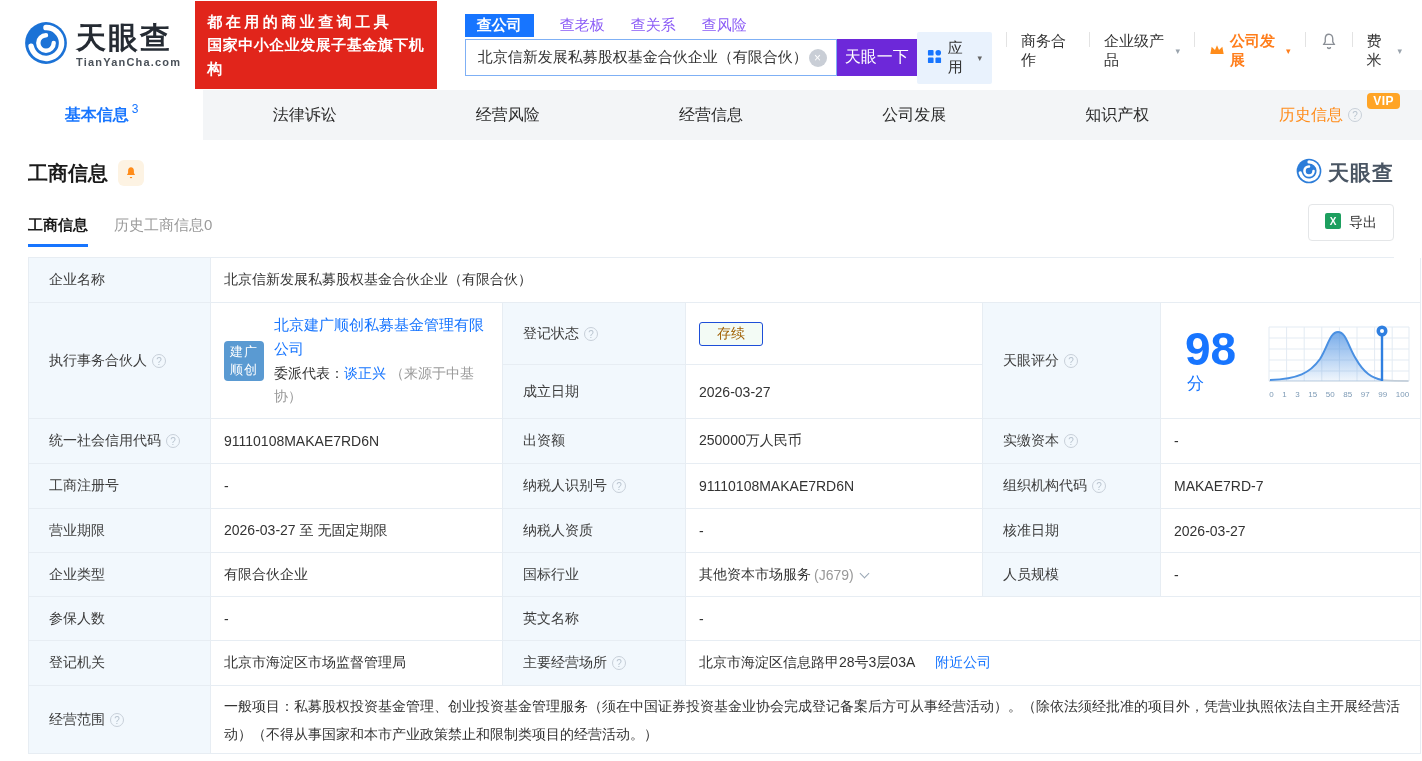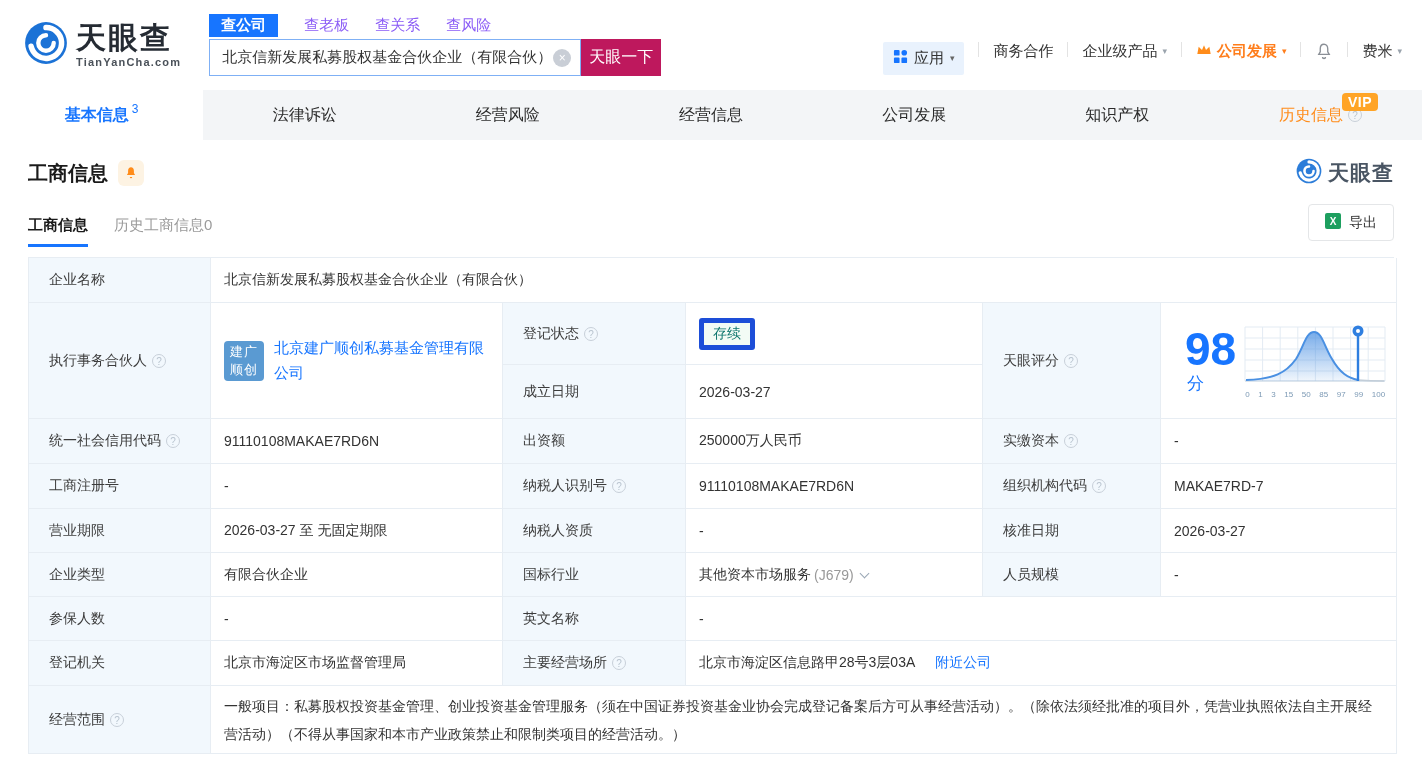--- a/index.html
+++ b/index.html
@@ -15,38 +15,38 @@
   .slogan .l1 { font-size:15px; font-weight:bold; letter-spacing:3.5px; }
   .slogan .l2 { font-size:15px; font-weight:bold; letter-spacing:0.5px; }
   .search-block { margin-left:28px; display:flex; flex-direction:column; }
   .search-tabs { display:flex; align-items:center; gap:26px; margin-bottom:2px; }
   .search-tab { font-size:15px; color:#8b5cf6; padding:2px 0; cursor:pointer; }
   .search-tab.active { background:#1775ff; color:#fff; padding:2px 12px; font-weight:bold; }
   .search-row { display:flex; }
   .search-input-wrap { position:relative; }
   .search-input { width:372px; height:37px; border:1px solid #7fb0f5; outline:none; font-size:15px; padding:0 36px 0 12px; color:#333; font-family:inherit; }
   .clear-btn { position:absolute; right:10px; top:10px; width:18px; height:18px; border-radius:50%; background:#c9ced6; color:#fff; font-size:12px; line-height:18px; text-align:center; cursor:pointer; }
-  .search-btn { width:80px; height:37px; background:#be185d; color:#fff; border:none; font-size:16px; cursor:pointer; font-family:inherit; }
+  .search-btn { width:80px; height:37px; background:#6d28d9; color:#fff; border:none; font-size:16px; cursor:pointer; font-family:inherit; }
   .top-nav { margin-left:auto; display:flex; align-items:flex-start; gap:14px; margin-top:26px; font-size:15px; }
   .nav-sep { width:1px; height:15px; background:#e3e3e3; }
   .apps-chip { display:flex; align-items:center; gap:6px; background:#e9f2fd; padding:7px 10px; border-radius:2px; cursor:pointer; }
   .caret { font-size:9px; color:#666; }
   .caret.gray { color:#9aa3ad; }
   .caret.orange { color:#ff7d1a; }
   .nav-item { cursor:pointer; color:#333; display:flex; align-items:center; gap:5px; }
   .vip-link { color:#ff7d1a; font-weight:bold; }
   .bell-btn { cursor:pointer; display:flex; align-items:center; }
 
   
   .main-tabs { display:flex; height:50px; background:#f3f5f7; }
   .main-tab { flex:1; display:flex; align-items:center; justify-content:center; font-size:16px; color:#2b2b2b; cursor:pointer; position:relative; }
   .main-tab.active { background:#fff; color:#1775ff; font-weight:bold; }
   .main-tab .cnt { font-size:12px; color:#1775ff; vertical-align:super; margin-left:3px; position:relative; top:-6px; font-weight:normal; }
   .main-tab.history { color:#ff8c1a; }
-  .vip-badge { position:absolute; top:3px; right:44px; background:#ffa426; color:#fff; font-size:14px; font-weight:bold; padding:1px 6px; border-radius:4px; letter-spacing:0.5px; }
+  .vip-badge { position:absolute; top:3px; right:22px; background:#ffa426; color:#fff; font-size:12px; font-weight:bold; padding:1px 6px; border-radius:4px; letter-spacing:0.5px; }
   .q-circle { display:inline-block; width:14px; height:14px; border:1px solid #c8d0d9; border-radius:50%; color:#b9c4cf; font-size:10px; line-height:13px; text-align:center; margin-left:5px; flex:0 0 auto; }
 
   
   .section-head { display:flex; align-items:center; justify-content:space-between; padding:0 28px; margin-top:18px; }
   .sec-left { display:flex; align-items:center; gap:10px; }
   .sec-title { font-size:20px; font-weight:bold; color:#1a1a1a; }
   .bell-chip { width:26px; height:26px; background:#fdf3e3; border-radius:6px; display:flex; align-items:center; justify-content:center; cursor:pointer; }
   .watermark { display:flex; align-items:center; gap:6px; opacity:0.92; }
   .watermark .wm-text { font-size:21px; font-weight:bold; color:#3a4756; letter-spacing:1px; }
 
@@ -62,32 +62,32 @@
   .info-table { margin:10px 28px 20px 28px; display:grid;
     grid-template-columns:182px 292px 183px 297px 178px 1fr;
     grid-template-rows:45px 62px 54px 45px 45px 44px 44px 44px 45px 68px;
     border-top:1px solid #e7edf3; border-left:1px solid #e7edf3; font-size:14px; }
   .cell { border-right:1px solid #e7edf3; border-bottom:1px solid #e7edf3; display:flex; align-items:center; padding:0 10px 0 20px; background:#fff; }
   .lb { background:#f2f8fd; color:#3c3c3c; }
   .vl { padding-left:13px; color:#333; }
   .dash { color:#333; }
   .link { color:#1775ff; cursor:pointer; text-decoration:none; }
   .muted { color:#999; }
-  .badge-green { color:#0f766e; background:#f3fbf5; border:5px solid #1d4ed8; border-radius:3px; padding:2px 9px; font-size:14px; }
+  .badge-green { color:#a16207; background:#f3fbf5; border:1px solid #1d4ed8; border-radius:3px; padding:2px 17px; font-size:14px; }
   .partner-cell { padding:10px 14px 10px 13px; line-height:1.65; }
   .partner-inner { display:flex; align-items:center; gap:10px; }
   .avatar { width:40px; height:40px; border-radius:4px; background:#5a9ad2; color:#fff; font-size:13px; line-height:1.35; display:flex; align-items:center; justify-content:center; text-align:center; padding:2px; flex:0 0 40px; letter-spacing:1px; }
   .partner-text { font-size:15px; }
   .rep-line { font-size:14px; }
   .chev { width:7px; height:7px; border-right:1.5px solid #9aa7b5; border-bottom:1.5px solid #9aa7b5; transform:rotate(45deg); display:inline-block; margin-left:7px; margin-bottom:3px; }
   .scope-cell { align-items:center; padding:8px 20px 8px 13px; }
   .scope-text { line-height:2.0; }
 
   
-  .score-cell { gap:8px; padding-left:24px; }
+  .score-cell { gap:32px; padding-left:24px; }
   .score-num { font-size:46px; font-weight:bold; color:#1775ff; line-height:1; }
   .score-unit { font-size:17px; color:#1775ff; margin-left:2px; }
   .score-chart { display:flex; flex-direction:column; width:142px; }
   .axis-labels { display:flex; justify-content:space-between; font-size:8px; color:#7d9ab5; margin-top:1px; padding:0 1px; }
 </style>
 </head>
 <body>
 
 <div class="header">
   <div class="logo">
@@ -97,20 +97,24 @@
         <path d="M20 6 a14 14 0 1 1 -13.5 17" stroke="#fff" stroke-width="5" fill="none" stroke-linecap="round"></path>
         <path d="M20 13 a7 7 0 1 0 7 7" stroke="#fff" stroke-width="4" fill="none" stroke-linecap="round"></path>
       </svg>
     </span>
     <span class="logo-text">
       <div class="brand">天眼查</div>
       <div class="domain">TianYanCha.com</div>
     </span>
   </div>
 
+  <div class="slogan">
+    <div class="l1">都在用的商业查询工具</div>
+    <div class="l2">国家中小企业发展子基金旗下机构</div>
+  </div>
 
   <div class="search-block">
     <div class="search-tabs">
       <span class="search-tab active">查公司</span>
       <span class="search-tab">查老板</span>
       <span class="search-tab">查关系</span>
       <span class="search-tab">查风险</span>
     </div>
     <div class="search-row">
       <span class="search-input-wrap">
@@ -238,20 +242,24 @@
 
   <div class="cell lb" style="grid-column:1;grid-row:2/4">
     <span>执行事务合伙人</span>
     <span class="q-circle">?</span>
   </div>
   <div class="cell vl partner-cell" style="grid-column:2;grid-row:2/4">
     <div class="partner-inner">
       <span class="avatar">建广顺创</span>
       <span class="partner-text">
         <a class="link">北京建广顺创私募基金管理有限公司</a>
+        <div class="rep-line">
+          <span>委派代表：</span><a class="link">谈正兴</a>
+          <span class="muted">（来源于中基协）</span>
+        </div>
       </span>
     </div>
   </div>
   <div class="cell lb" style="grid-column:3;grid-row:2">
     <span>登记状态</span>
     <span class="q-circle">?</span>
   </div>
   <div class="cell vl" style="grid-column:4;grid-row:2">
     <span class="badge-green">存续</span>
   </div>

